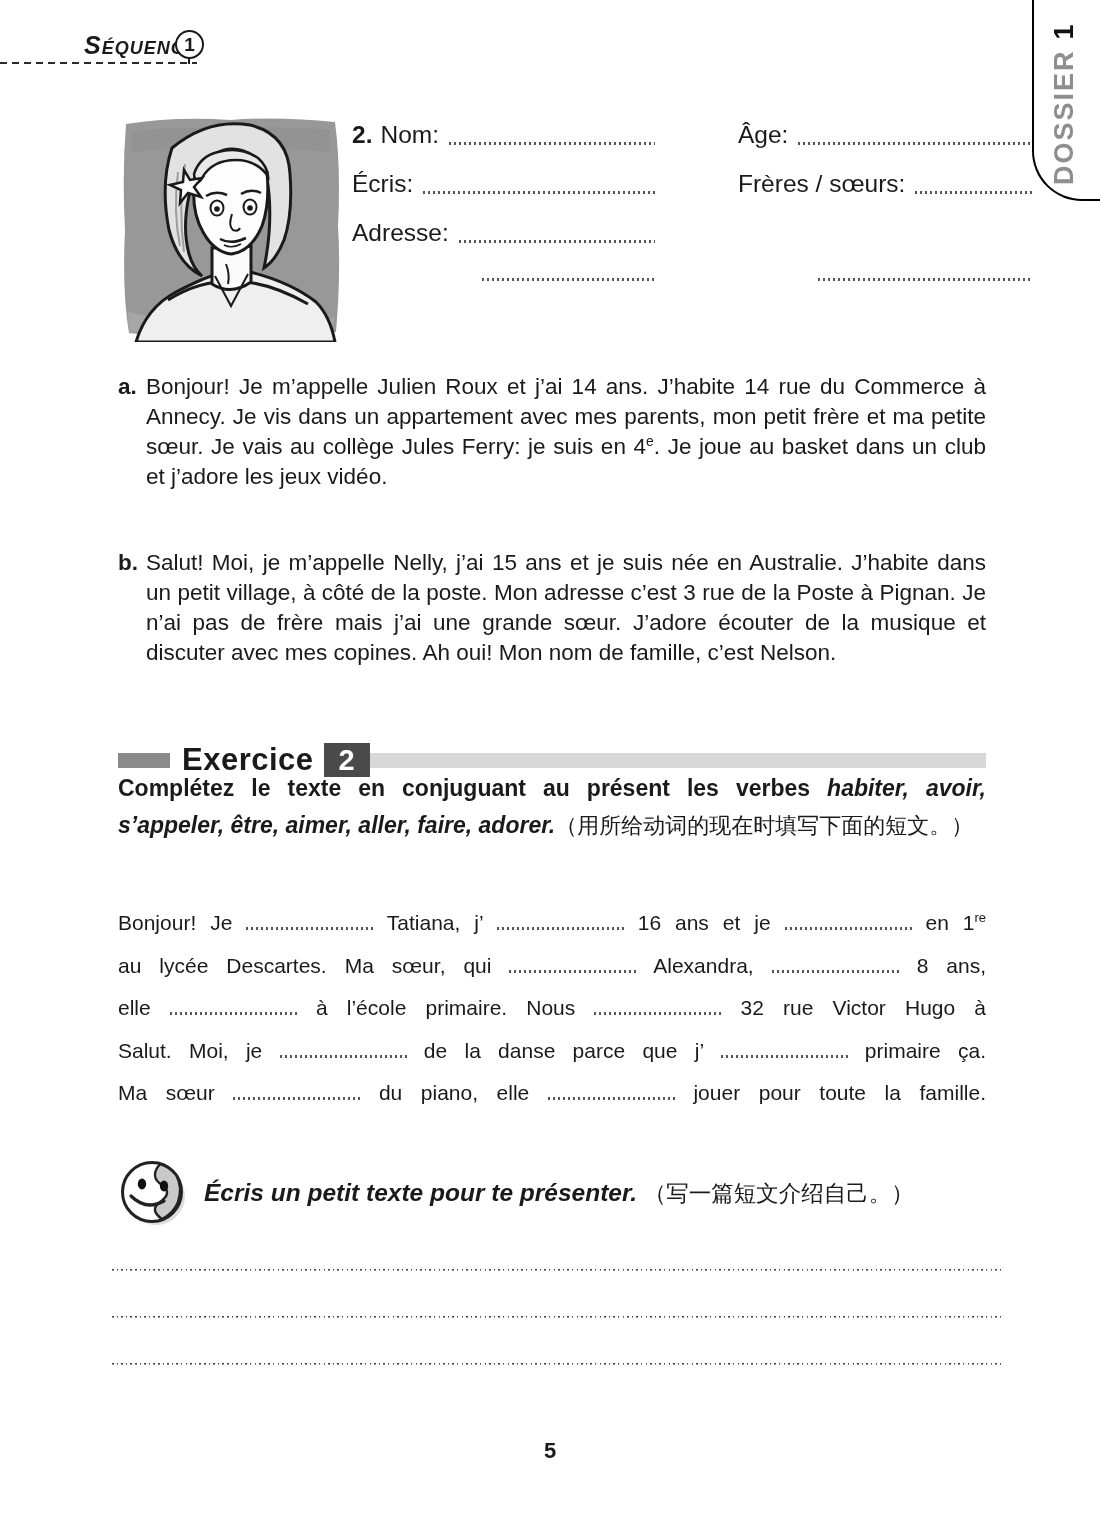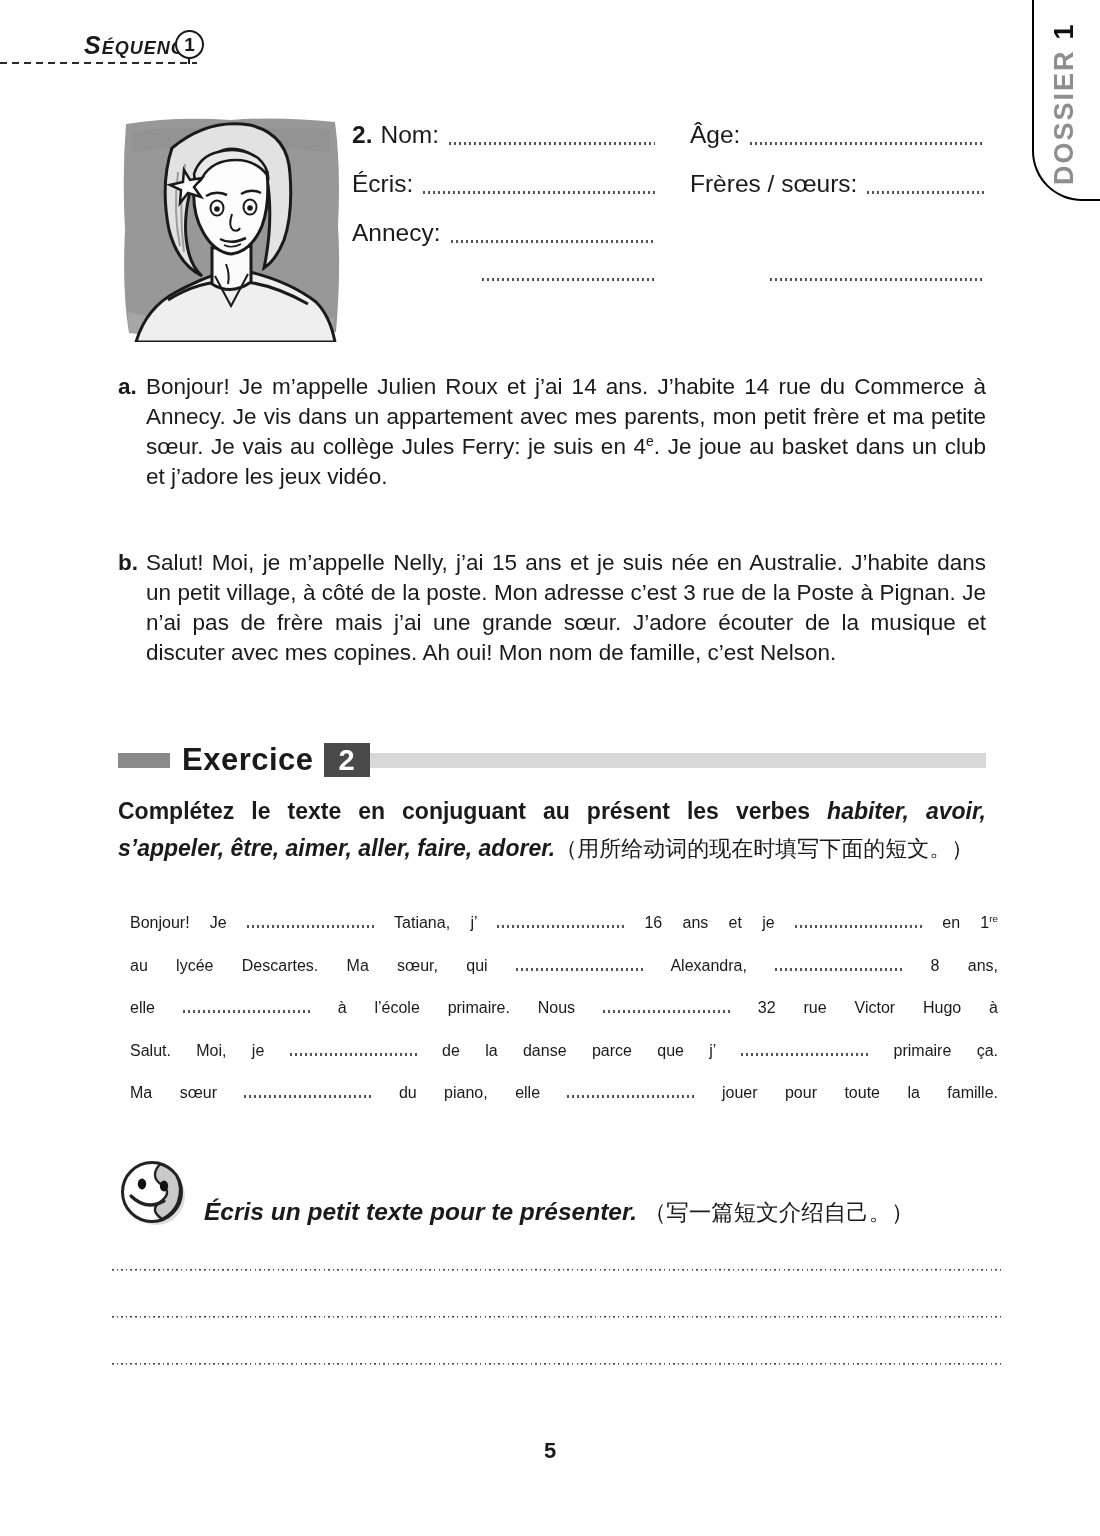--- a/index.html
+++ b/index.html
@@ -28,21 +28,21 @@
     transform:rotate(-90deg); text-align:center; font-size:27px; font-weight:bold;
     letter-spacing:2px; white-space:nowrap; }
   .dossier-text .d-label { color:#8e8e8e; }
   .dossier-text .d-num { color:#111; margin-left:10px; }
 
   
   .portrait { position:absolute; top:112px; left:118px; width:227px; height:230px; }
   .form-fields { position:absolute; top:110px; left:352px; width:633px; }
   .f-row { display:flex; gap:35px; height:49px; align-items:center; }
   .f-col { display:flex; flex:0 0 303px; align-items:flex-end; }
-  .f-col.right { flex:0 0 295px; }
+  .f-col.right { flex:0 0 295px;margin-left:48px; }
   .f-label { font-size:24.5px; line-height:30px; white-space:nowrap; }
   .f-numbered { display:flex; gap:8px; }
   .f-num { font-weight:bold; font-size:24.5px; line-height:30px; }
   .dots { flex:1 1 auto; height:3px; margin:0 0 5px 10px;
     background:repeating-linear-gradient(90deg,#555 0 1.7px,transparent 1.7px 5px); }
   .dots.solo-l { margin-left:130px; }
   .dots.solo-r { margin-left:80px; }
 
   
   .para { position:absolute; left:118px; width:868px; font-size:22.5px; line-height:30px;
@@ -55,35 +55,35 @@
   
   .ex-banner { position:absolute; top:740px; left:118px; width:868px; height:40px;
     display:flex; align-items:center; }
   .ex-block { width:52px; height:15px; background:#8a8a8a; }
   .ex-title { font-size:31px; font-weight:bold; margin:0 10px 0 12px; letter-spacing:0.5px; }
   .ex-numbox { width:46px; height:34px; background:#4a4a4a; color:#fff; font-size:29px;
     font-weight:bold; text-align:center; line-height:34px; }
   .ex-bar { flex:1 1 auto; height:15px; background:#d8d8d8; }
 
   
-  .instructions { position:absolute; top:793px; left:118px; width:868px;
+  .instructions { position:absolute; top:770px; left:118px; width:868px;
     font-size:23px; line-height:37px; text-align:justify; }
   .instr-fr { font-weight:bold; }
   .instr-verbs { font-weight:bold; font-style:italic; }
   .instr-cn { font-weight:normal; font-size:22px; }
 
   
-  .fill-text { position:absolute; top:902px; left:130px; width:868px; font-size:16px; }
+  .fill-text { position:absolute; top:902px; left:118px; width:868px; font-size:21px; }
   .fill-line { height:42.5px; line-height:42.5px; text-align:justify;
     text-align-last:justify; -moz-text-align-last:justify; }
   .blank { display:inline-block; width:127px; height:3px;
     background:repeating-linear-gradient(90deg,#555 0 1.7px,transparent 1.7px 5px); }
 
   
-  .prompt { position:absolute; top:1158px; left:118px; width:868px; display:flex; align-items:flex-end; }
+  .prompt { position:absolute; top:1158px; left:118px; width:868px; display:flex; align-items:center; }
   .smiley { width:70px; height:70px; flex:0 0 auto; }
   .prompt-text { margin-left:16px; font-size:24.5px; }
   .prompt-fr { font-weight:bold; font-style:italic; }
   .prompt-cn { font-weight:normal; font-size:22.5px; }
 
   
   .write-area { position:absolute; top:1224px; left:112px; width:889px; }
   .write-line { height:47px; border:none;
     background:repeating-linear-gradient(90deg,#444 0 1.5px,transparent 1.5px 4.6px) bottom/100% 1.6px no-repeat; }
 
@@ -166,21 +166,21 @@
         <span class="f-label">Écris:</span>
         <span class="dots"></span>
       </div>
       <div class="f-col right">
         <span class="f-label">Frères / sœurs:</span>
         <span class="dots"></span>
       </div>
     </div>
     <div class="f-row">
       <div class="f-col">
-        <span class="f-label">Annecy:</span>
+        <span class="f-label">Adresse:</span>
         <span class="dots"></span>
       </div>
     </div>
     <div class="f-row">
       <div class="f-col">
         <span class="dots solo-l"></span>
       </div>
       <div class="f-col right">
         <span class="dots solo-r"></span>
       </div>

